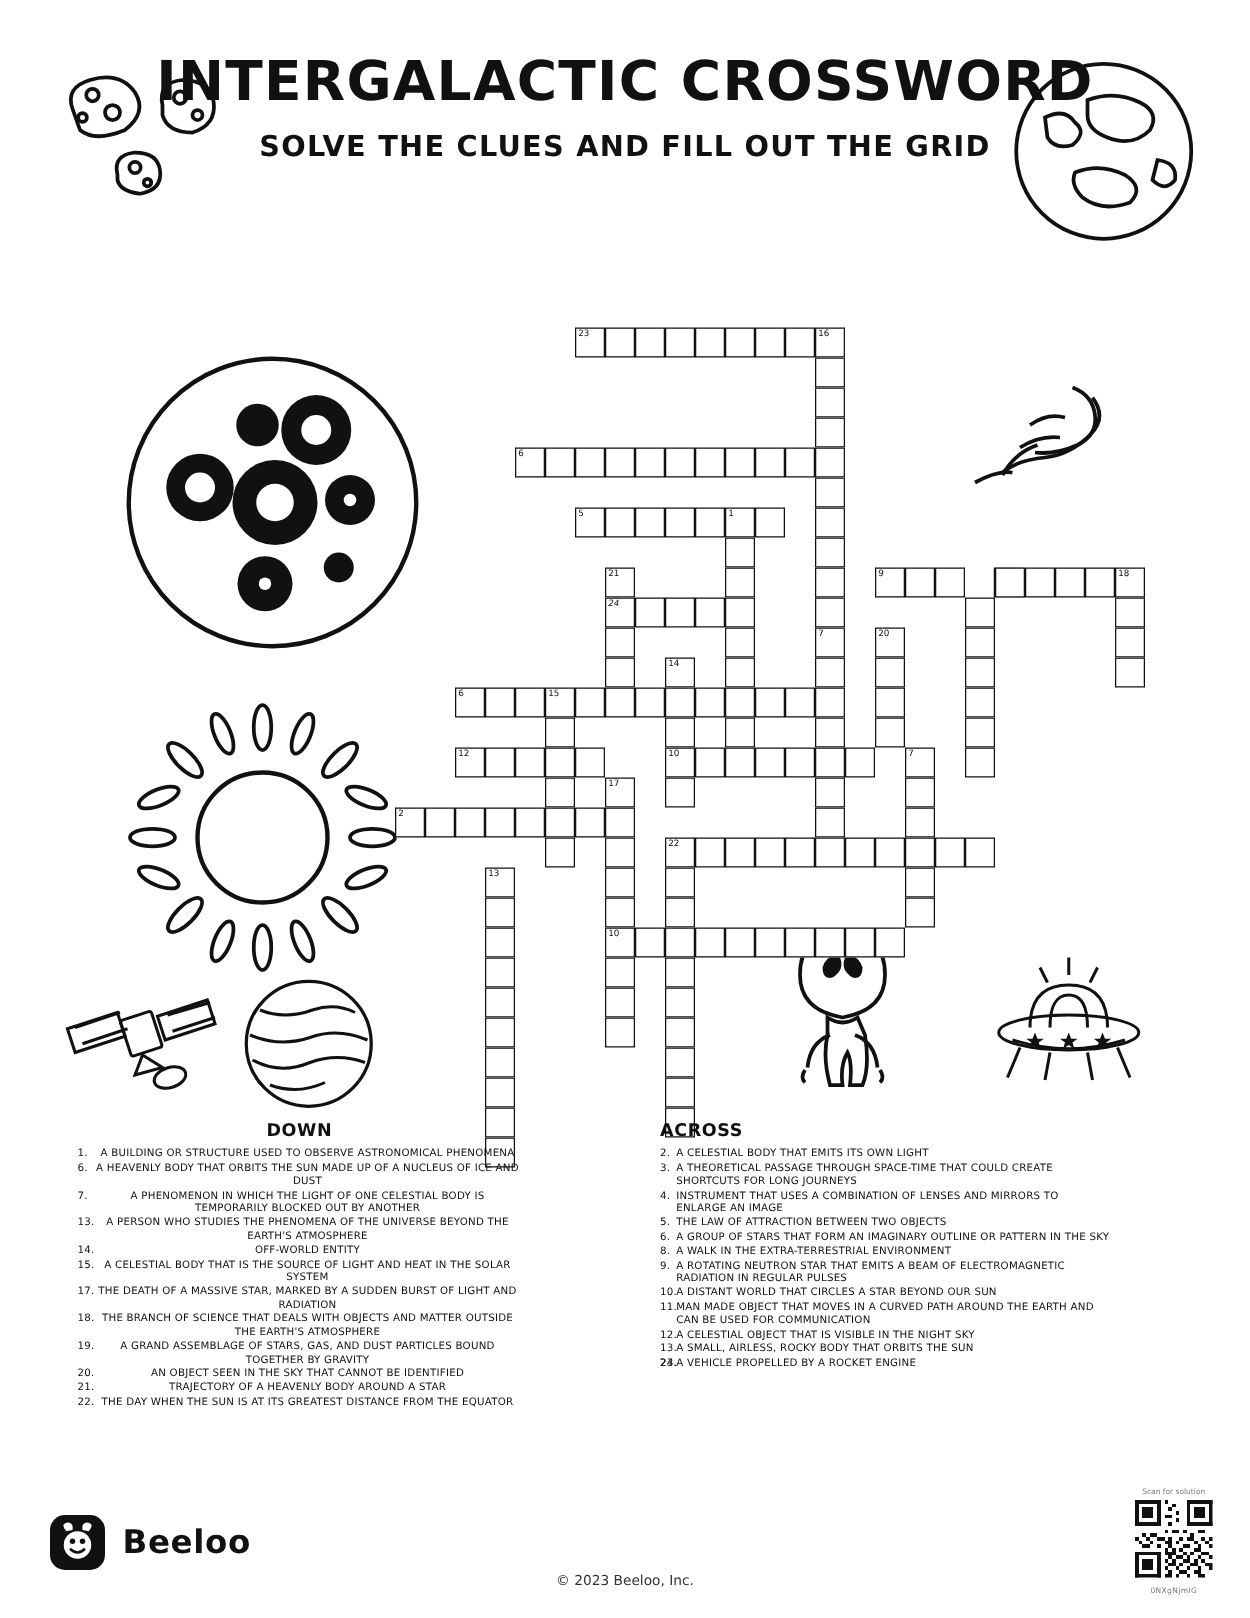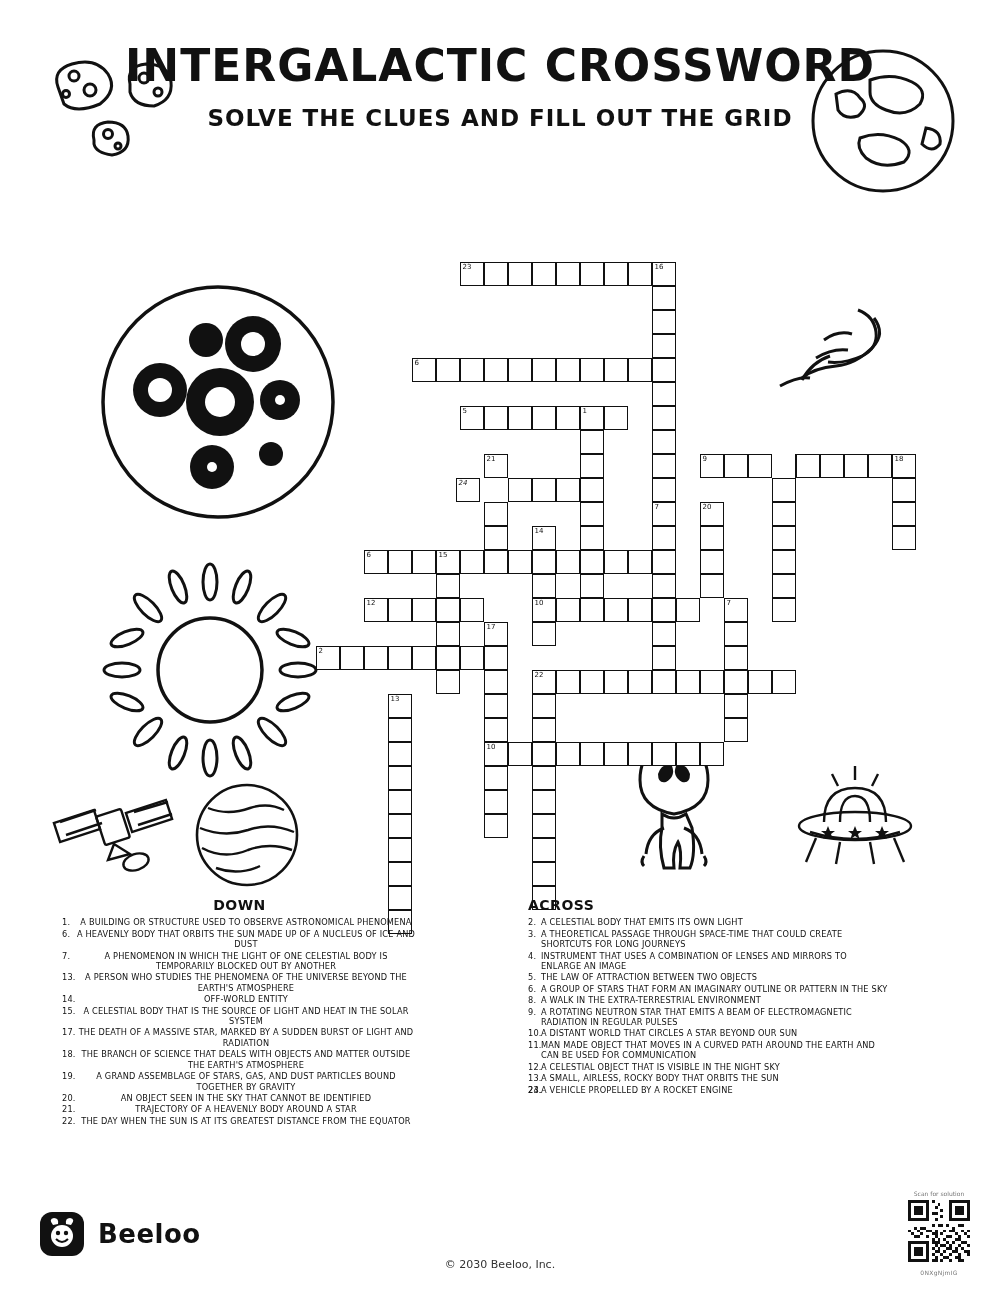--- a/index.html
+++ b/index.html
@@ -289,21 +289,21 @@
       <div class="cell" style="left: 868px; top: 454px;"></div>
       <div class="cell" style="left: 892px; top: 454px;">
         <span class="num">18</span>
       </div>
       <div class="cell" style="left: 892px; top: 478px;"></div>
       <div class="cell" style="left: 892px; top: 502px;"></div>
       <div class="cell" style="left: 892px; top: 526px;"></div>
       <div class="cell" style="left: 484px; top: 454px;">
         <span class="num">21</span>
       </div>
-      <div class="cell" style="left: 456px; top: 478px; font-style: italic;">
+      <div class="cell" style="left: 484px; top: 478px; font-style: italic;">
         <span class="num">24</span>
       </div>
       <div class="cell" style="left: 484px; top: 502px;"></div>
       <div class="cell" style="left: 484px; top: 526px;"></div>
       <div class="cell" style="left: 484px; top: 550px;"></div>
       <div class="cell" style="left: 508px; top: 478px;"></div>
       <div class="cell" style="left: 532px; top: 478px;"></div>
       <div class="cell" style="left: 556px; top: 478px;"></div>
       <div class="cell" style="left: 652px; top: 526px;"></div>
       <div class="cell" style="left: 652px; top: 550px;"></div>
@@ -469,21 +469,21 @@
       <circle cx="22" cy="24" r="11" fill="#fff"></circle>
       <circle cx="18" cy="21" r="2.2" fill="#111"></circle>
       <circle cx="26" cy="21" r="2.2" fill="#111"></circle>
       <path d="M16 27 q6 6 12 0" stroke="#111" stroke-width="2" fill="none"></path>
       <path d="M13 13 q-5 -6 1 -7 q5 0 4 6" fill="#fff"></path>
       <path d="M31 13 q5 -6 -1 -7 q-5 0 -4 6" fill="#fff"></path>
     </svg>
     <span class="brand-name">Beeloo</span>
   </div>
 
-  <div class="copyright">© 2030 Beeloo, Inc.</div>
+  <div class="copyright">© 2023 Beeloo, Inc.</div>
 
   <div class="qr-wrap">
     <div class="qr-label">Scan for solution</div>
     <svg class="qr-code" viewBox="0 0 21 21" shape-rendering="crispEdges">
       <rect width="21" height="21" fill="#fff"></rect>
       <g fill="#111">
         <rect x="0" y="0" width="7" height="1"></rect>
           <rect x="0" y="6" width="7" height="1"></rect>
         <rect x="0" y="0" width="1" height="7"></rect>
           <rect x="6" y="0" width="1" height="7"></rect>

